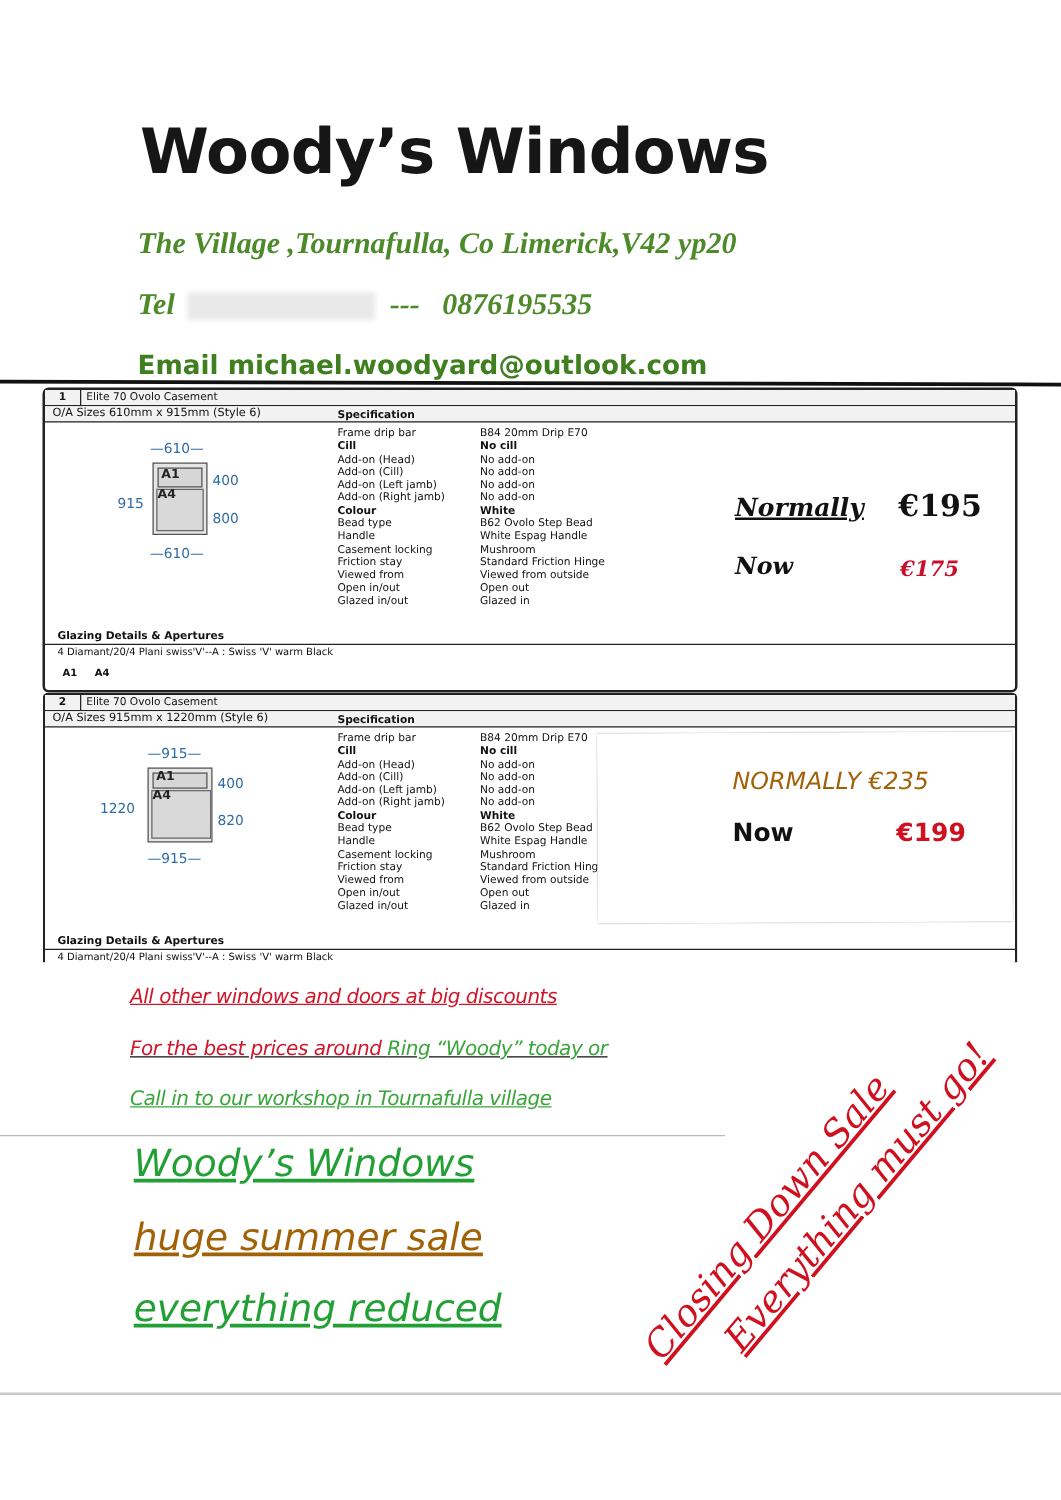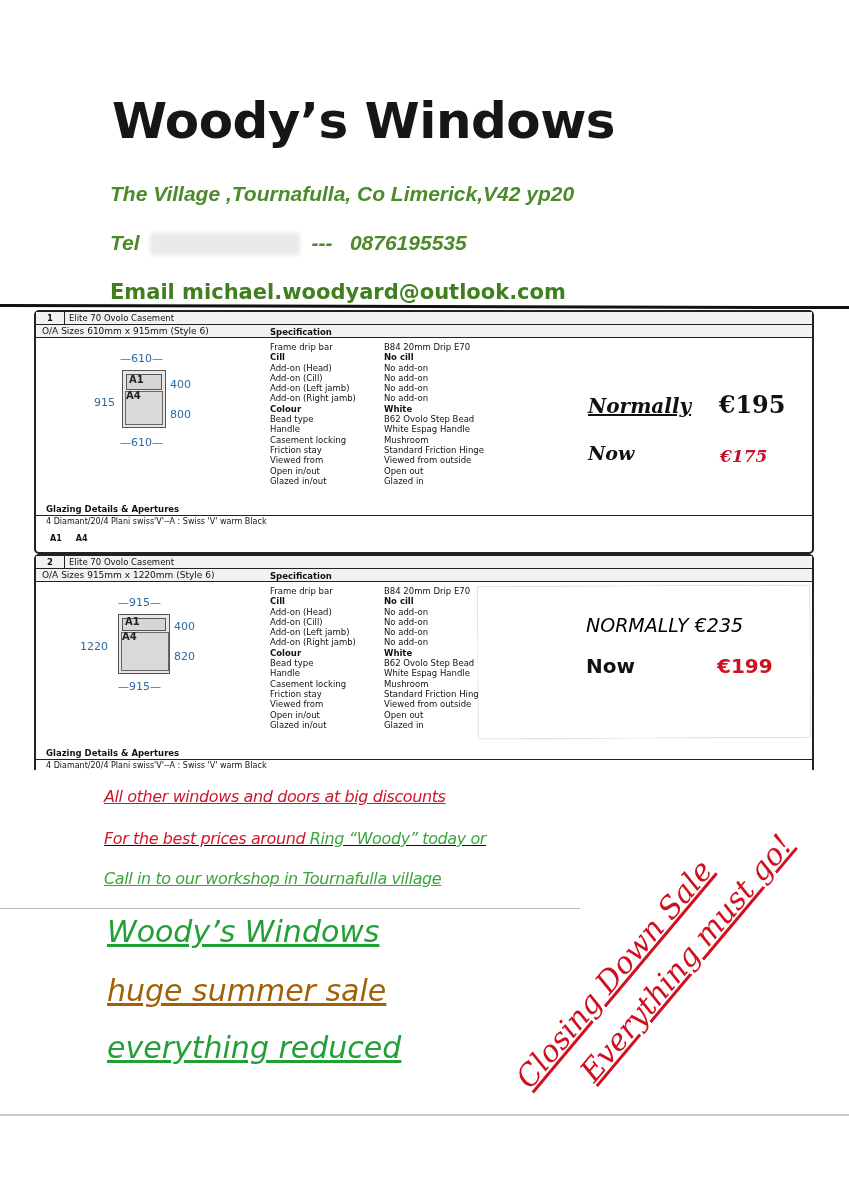--- a/index.html
+++ b/index.html
@@ -6,22 +6,22 @@
   body {
     width: 849px; height: 1200px; background: #ffffff; position: relative; overflow: hidden;
     font-family: "DejaVu Sans", sans-serif; color: #111;
   }
   .abs { position: absolute; }
   .title {
     left: 112px; top: 92px; font-family: "DejaVu Sans", sans-serif; font-weight: bold;
     font-size: 50px; color: #161616; letter-spacing: -0.5px; white-space: nowrap;
   }
   .addr, .tel {
-    font-family: Liberation Sans, sans-serif; font-style: italic; font-weight: bold;
-    color: #4d8a2a; font-size: 21px; white-space: nowrap;
+    font-family: Liberation Serif, serif; font-style: italic; font-weight: bold;
+    color: #4d8a2a; font-size: 24px; white-space: nowrap;
   }
   .addr { left: 110px; top: 182px; }
   .tel { left: 110px; top: 231px; }
   .tel .blur {
     display: inline-block; width: 150px; height: 22px; background: #e9e9e9; vertical-align: middle;
     filter: blur(2px); margin: 0 6px 0 10px;
   }
   .email {
     left: 110px; top: 280px; font-family: "DejaVu Sans", sans-serif; font-weight: bold;
     color: #3f7f1f; font-size: 21px; white-space: nowrap;
@@ -62,21 +62,21 @@
   .price1 .norm { font-size: 20px; text-decoration: underline; color: #111; }
   .price1 .orig { font-size: 24px; color: #111; margin-left: 22px; font-style: normal; }
   .price1 .now { position: absolute; top: 52px; left: 0; font-size: 19px; color: #111; }
   .price1 .new { position: absolute; top: 56px; left: 132px; font-size: 17px; color: #c8102e; white-space: nowrap; }
 
   .price2-card {
     left: 478px; top: 586px; width: 332px; height: 152px; background: #fff;
     box-shadow: 0 0 1px #888; transform: rotate(-0.3deg);
   }
   .price2 { left: 586px; top: 614px; font-family: "DejaVu Sans", sans-serif; }
-  .price2 .norm { font-style: italic; font-size: 19px; color: #000000; white-space: nowrap; }
+  .price2 .norm { font-style: italic; font-size: 19px; color: #a16207; white-space: nowrap; }
   .price2 .now { position: absolute; top: 40px; left: 0; font-size: 20px; font-weight: bold; color: #111; }
   .price2 .new { position: absolute; top: 40px; left: 131px; font-size: 20px; font-weight: bold; color: #d0101e; }
 
   
   .promo { font-family: "DejaVu Sans", sans-serif; font-style: italic; text-decoration: underline; white-space: nowrap; font-size: 16px; letter-spacing: -0.4px; }
   .red { color: #d0162a; }
   .grn { color: #3aa53a; }
   .p1 { left: 104px; top: 787px; }
   .p2 { left: 104px; top: 829px; }
   .p3 { left: 104px; top: 869px; }

